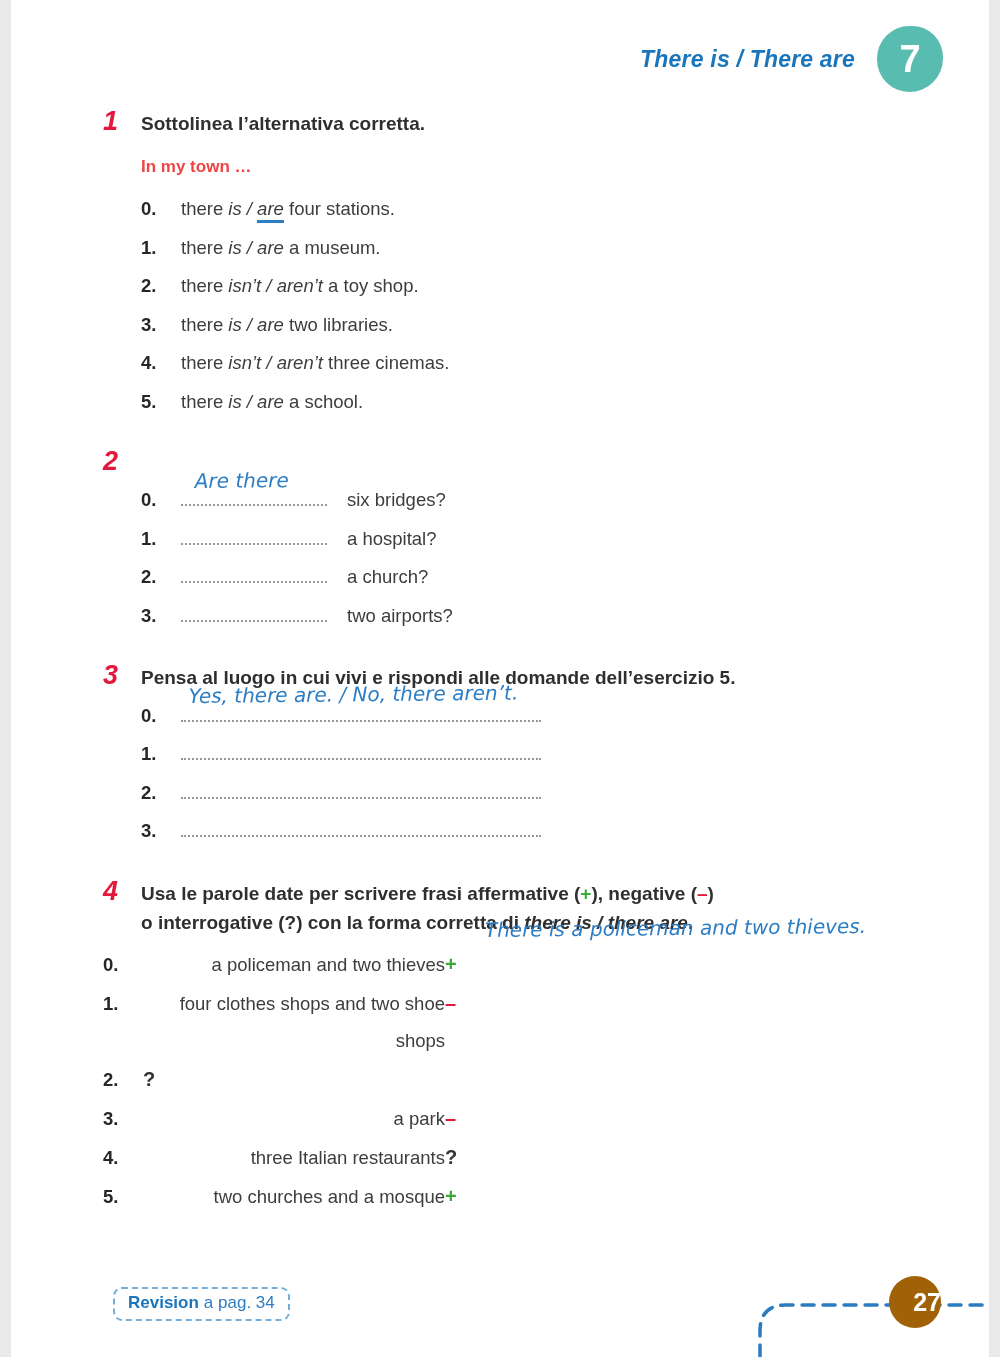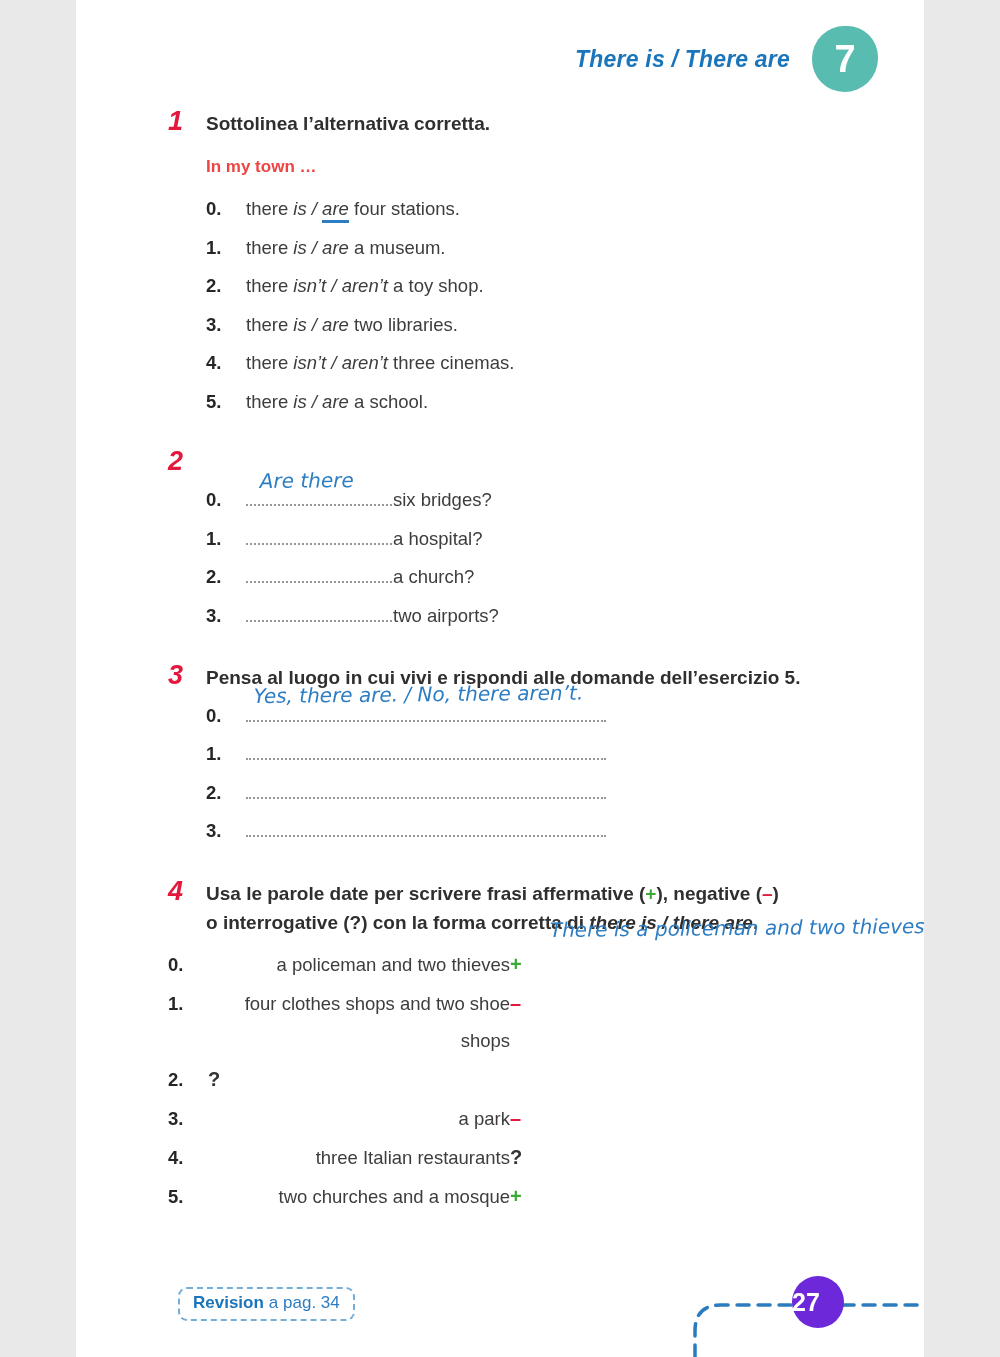--- a/index.html
+++ b/index.html
@@ -1,18 +1,18 @@
 <!DOCTYPE html>
 <html><head>
 <meta charset="utf-8">
 <style>
   * { margin:0; padding:0; box-sizing:border-box; }
   html,body { background:#e9e9e9; }
   .page {
-    position:relative; width:848px; height:1357px; margin:0 auto;
+    position:relative; width:978px; height:1357px; margin:0 auto;
     background:#ffffff; overflow:hidden;
     font-family:"Liberation Sans", sans-serif; color:#3d3d3d;
   }
   
   .header { display:flex; justify-content:flex-end; align-items:center; gap:22px; padding:26px 46px 0 0; }
   .header-title { color:#1b75bb; font-size:23px; font-weight:bold; font-style:italic; letter-spacing:.2px; }
   .unit-circle {
     width:66px; height:66px; background:#58bcb1; border-radius:50% 48% 52% 50%;
     display:flex; align-items:center; justify-content:center;
     color:#fff; font-size:38px; font-weight:bold;
@@ -27,21 +27,21 @@
   .intro { font-weight:bold; color:#ef4444; margin:10px 0 4px; line-height:38px; font-size:17px; }
   .it { font-style:italic;margin-top:32px; }
   
   .row { display:flex; align-items:baseline; font-size:18.5px; line-height:38.5px; color:#3d3d3d; }
   .row-num { width:40px; flex-shrink:0; font-weight:bold; color:#262626; }
   .underline-answer { border-bottom:3px solid #2d7dc3; padding-bottom:1px; }
   
   .blank { display:inline-block; border-bottom:2px dotted #979797; position:relative; }
   .blank-ex2 { width:146px; }
   .blank-ex3 { width:360px; }
-  .after-blank { margin-left:1px; }
+  .after-blank { margin-left:20px; }
   .handwriting {
     position:absolute; white-space:nowrap; font-style:italic; color:#2d7dc3;
     font-size:20px; font-family:"DejaVu Sans", sans-serif;
     transform:rotate(-0.6deg); transform-origin:left bottom;
   }
   .hw-ex2 { left:14px; bottom:4px; }
   .hw-ex3 { left:8px; bottom:4px; }
   .hw4 { left:4px; bottom:4px; }
   
   .row4 { display:flex; align-items:flex-start; padding-right:32px; margin-bottom:2px; font-size:18.5px; color:#3d3d3d; }
@@ -58,23 +58,23 @@
   .dotline + .dotline { margin-top:4px; }
   
   .revision-box {
     position:absolute; left:102px; bottom:36px;
     border:2px dashed #74aed9; border-radius:9px; padding:4px 13px 6px;
     font-size:17px; background:#fff;
   }
   .revision-label { color:#1b75bb; font-weight:bold; }
   .revision-text { color:#2d7dc3; margin-left:5px; }
   .page-circle {
-    position:absolute; width:52px; height:52px; right:80px; bottom:29px;
-    background:#6d28d9; border-radius:50%; color:#fff; z-index:2;
-    display:flex; align-items:center; justify-content:flex-start;
+    position:absolute; width:52px; height:52px; right:48px; bottom:29px;
+    background:#a16207; border-radius:50%; color:#fff; z-index:2;
+    display:flex; align-items:center; justify-content:flex-end;
     font-size:25px; font-weight:bold;
   }
   .curve-svg { position:absolute; right:0; bottom:0; z-index:1; }
 </style>
 </head>
 <body>
 
 <div class="page">
 
   <div class="header">

